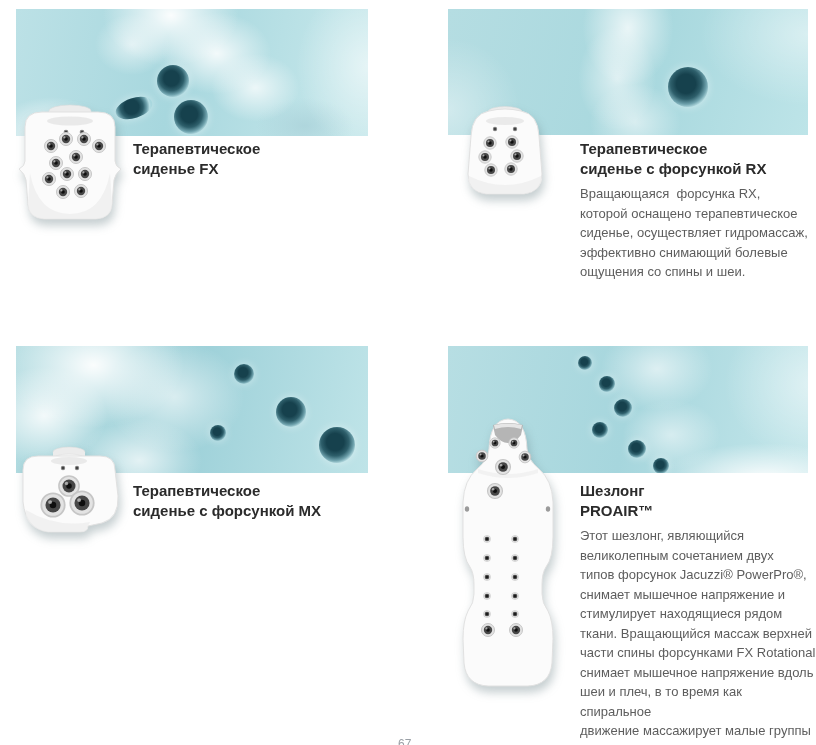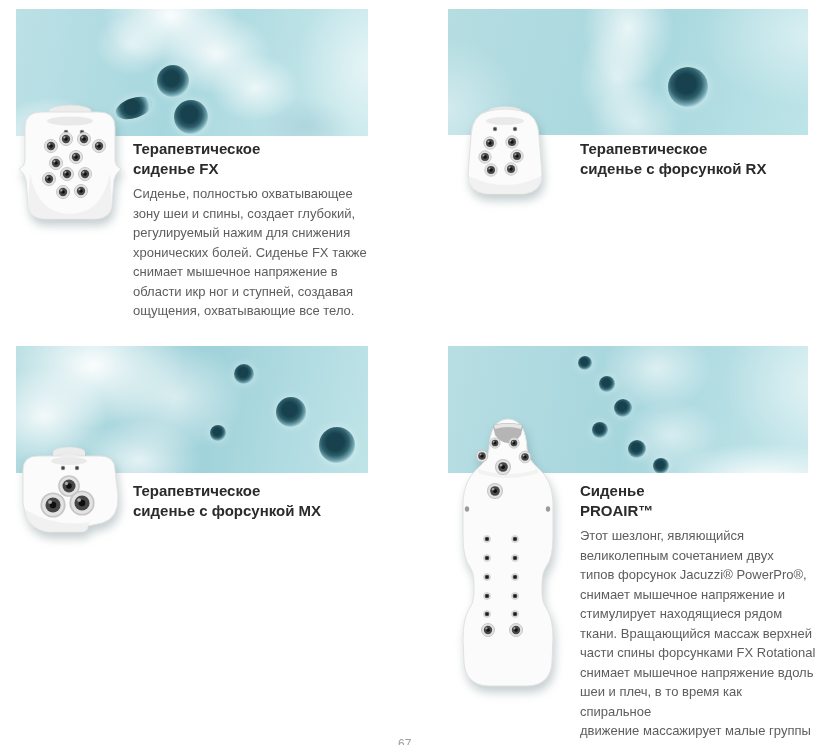--- a/index.html
+++ b/index.html
@@ -174,27 +174,20 @@
           <circle r="6.5" class="jr"></circle>
           <circle r="4.2" class="jm"></circle>
           <circle r="1.8" class="jh"></circle>
           <circle r="1.1" cx="-1.6" cy="-1.6" class="js"></circle>
         </g>
     </g>
   </svg>
   <div class="tb" id="tb-fx">
     <h3>Терапевтическое
 сиденье FX</h3>
-    <p>Сиденье, полностью охватывающее
-зону шеи и спины, создает глубокий,
-регулируемый нажим для снижения
-хронических болей. Сиденье FX также
-снимает мышечное напряжение в
-области икр ног и ступней, создавая
-ощущения, охватывающие все тело.</p>
   </div>
 
   <div class="banner" id="banner-rx">
     <div class="wjet" style="left:61%;top:46%;width:40px;height:40px;"></div>
   </div>
   <svg class="product" style="left:456px;top:102px;" width="98" height="100" viewBox="0 0 98 100">
     <ellipse class="knob" cx="49" cy="10" rx="17" ry="5.5"></ellipse>
     <rect x="32" y="10" width="34" height="7" fill="#ececec"></rect>
     <ellipse class="knobtop" cx="49" cy="17" rx="17" ry="5.5"></ellipse>
     <path class="shell" d="M15,34 Q16,12 33,9 Q41,7 49,7 Q57,7 65,9 Q82,12 83,34 L86,72 Q86,90 68,92 L30,92 Q12,90 12,72 Z"></path>
@@ -241,20 +234,25 @@
           <circle r="6.5" class="jr"></circle>
           <circle r="4.2" class="jm"></circle>
           <circle r="1.8" class="jh"></circle>
           <circle r="1.1" cx="-1.6" cy="-1.6" class="js"></circle>
         </g>
     </g>
   </svg>
   <div class="tb" id="tb-rx">
     <h3>Терапевтическое
 сиденье с форсункой RX</h3>
+    <p>Вращающаяся  форсунка RX,
+которой оснащено терапевтическое
+сиденье, осуществляет гидромассаж,
+эффективно снимающий болевые
+ощущения со спины и шеи.</p>
   </div>
 
   <div class="banner" id="banner-mx">
     <div class="wjet" style="left:62%;top:14%;width:20px;height:20px;"></div>
     <div class="wjet" style="left:74%;top:40%;width:30px;height:30px;"></div>
     <div class="wjet" style="left:86%;top:64%;width:36px;height:36px;"></div>
     <div class="wjet" style="left:55%;top:62%;width:16px;height:16px;"></div>
   </div>
   <svg class="product" style="left:16px;top:444px;" width="106" height="92" viewBox="0 0 106 92">
     <ellipse class="knob" cx="53" cy="8" rx="16" ry="5"></ellipse>
@@ -407,21 +405,21 @@
         </g>
       <g transform="translate(58,221) scale(1)">
           <circle r="6.5" class="jr"></circle>
           <circle r="4.2" class="jm"></circle>
           <circle r="1.8" class="jh"></circle>
           <circle r="1.1" cx="-1.6" cy="-1.6" class="js"></circle>
         </g>
     </g>
   </svg>
   <div class="tb" id="tb-proair">
-    <h3>Сиденье
+    <h3>Шезлонг
 PROAIR™</h3>
     <p>Этот шезлонг, являющийся
 великолепным сочетанием двух
 типов форсунок Jacuzzi® PowerPro®,
 снимает мышечное напряжение и
 стимулирует находящиеся рядом
 ткани. Вращающийся массаж верхней
 части спины форсунками FX Rotational
 снимает мышечное напряжение вдоль
 шеи и плеч, в то время как спиральное

